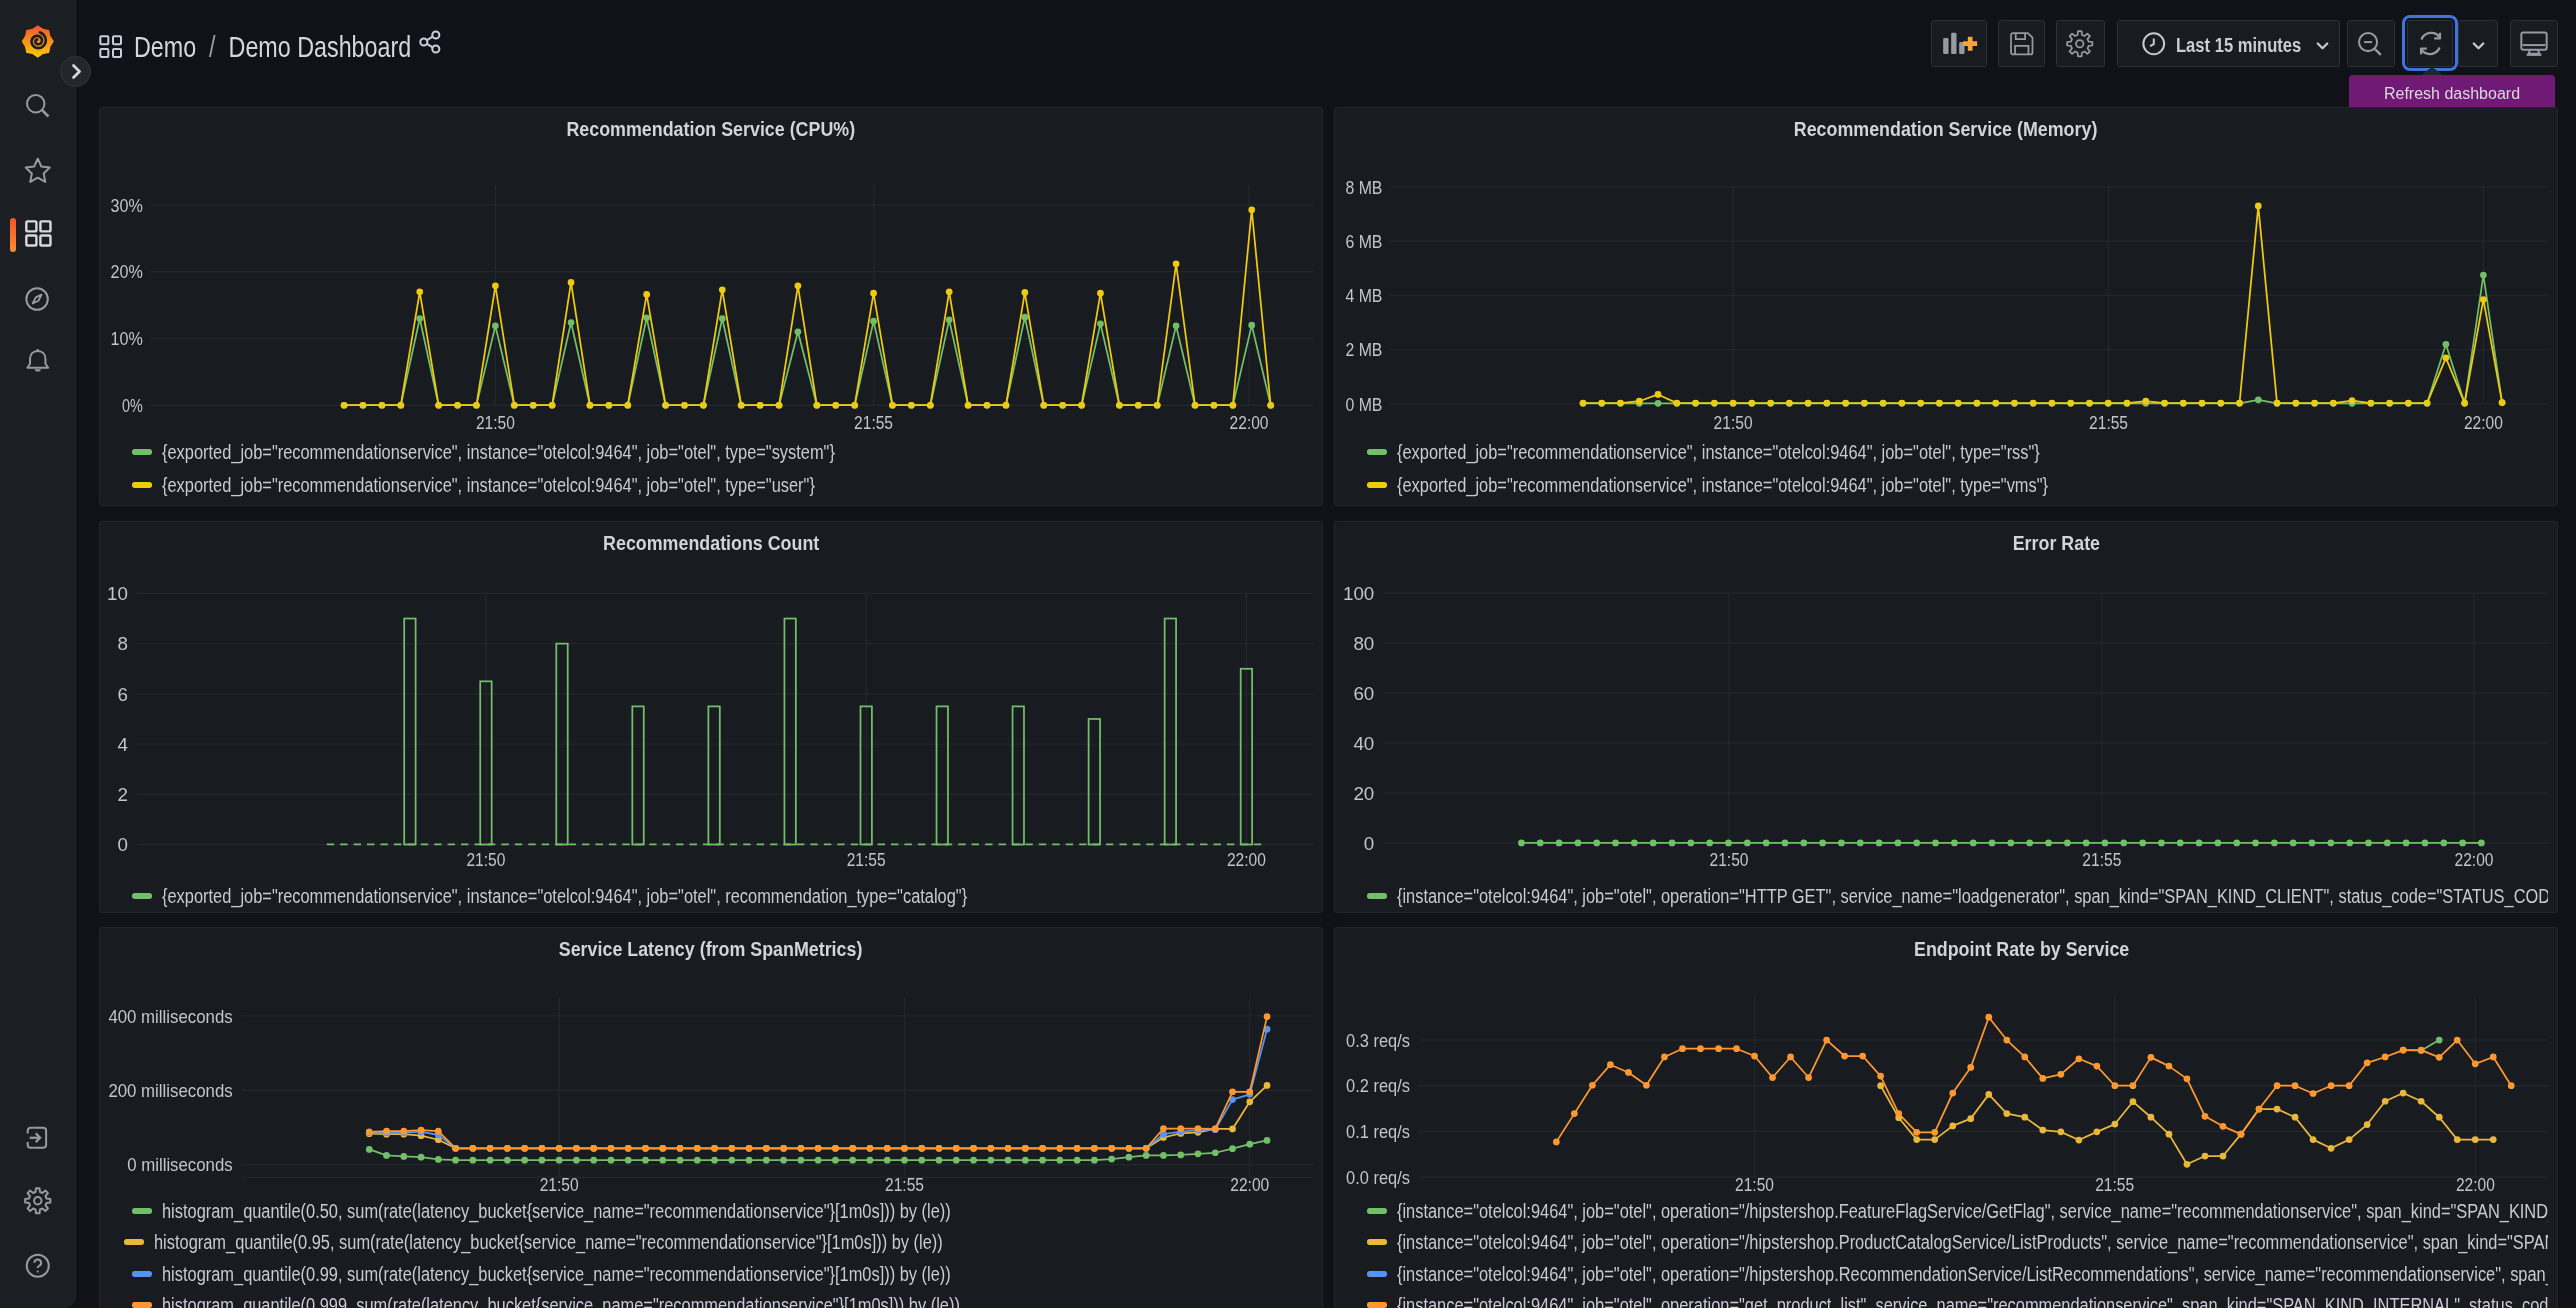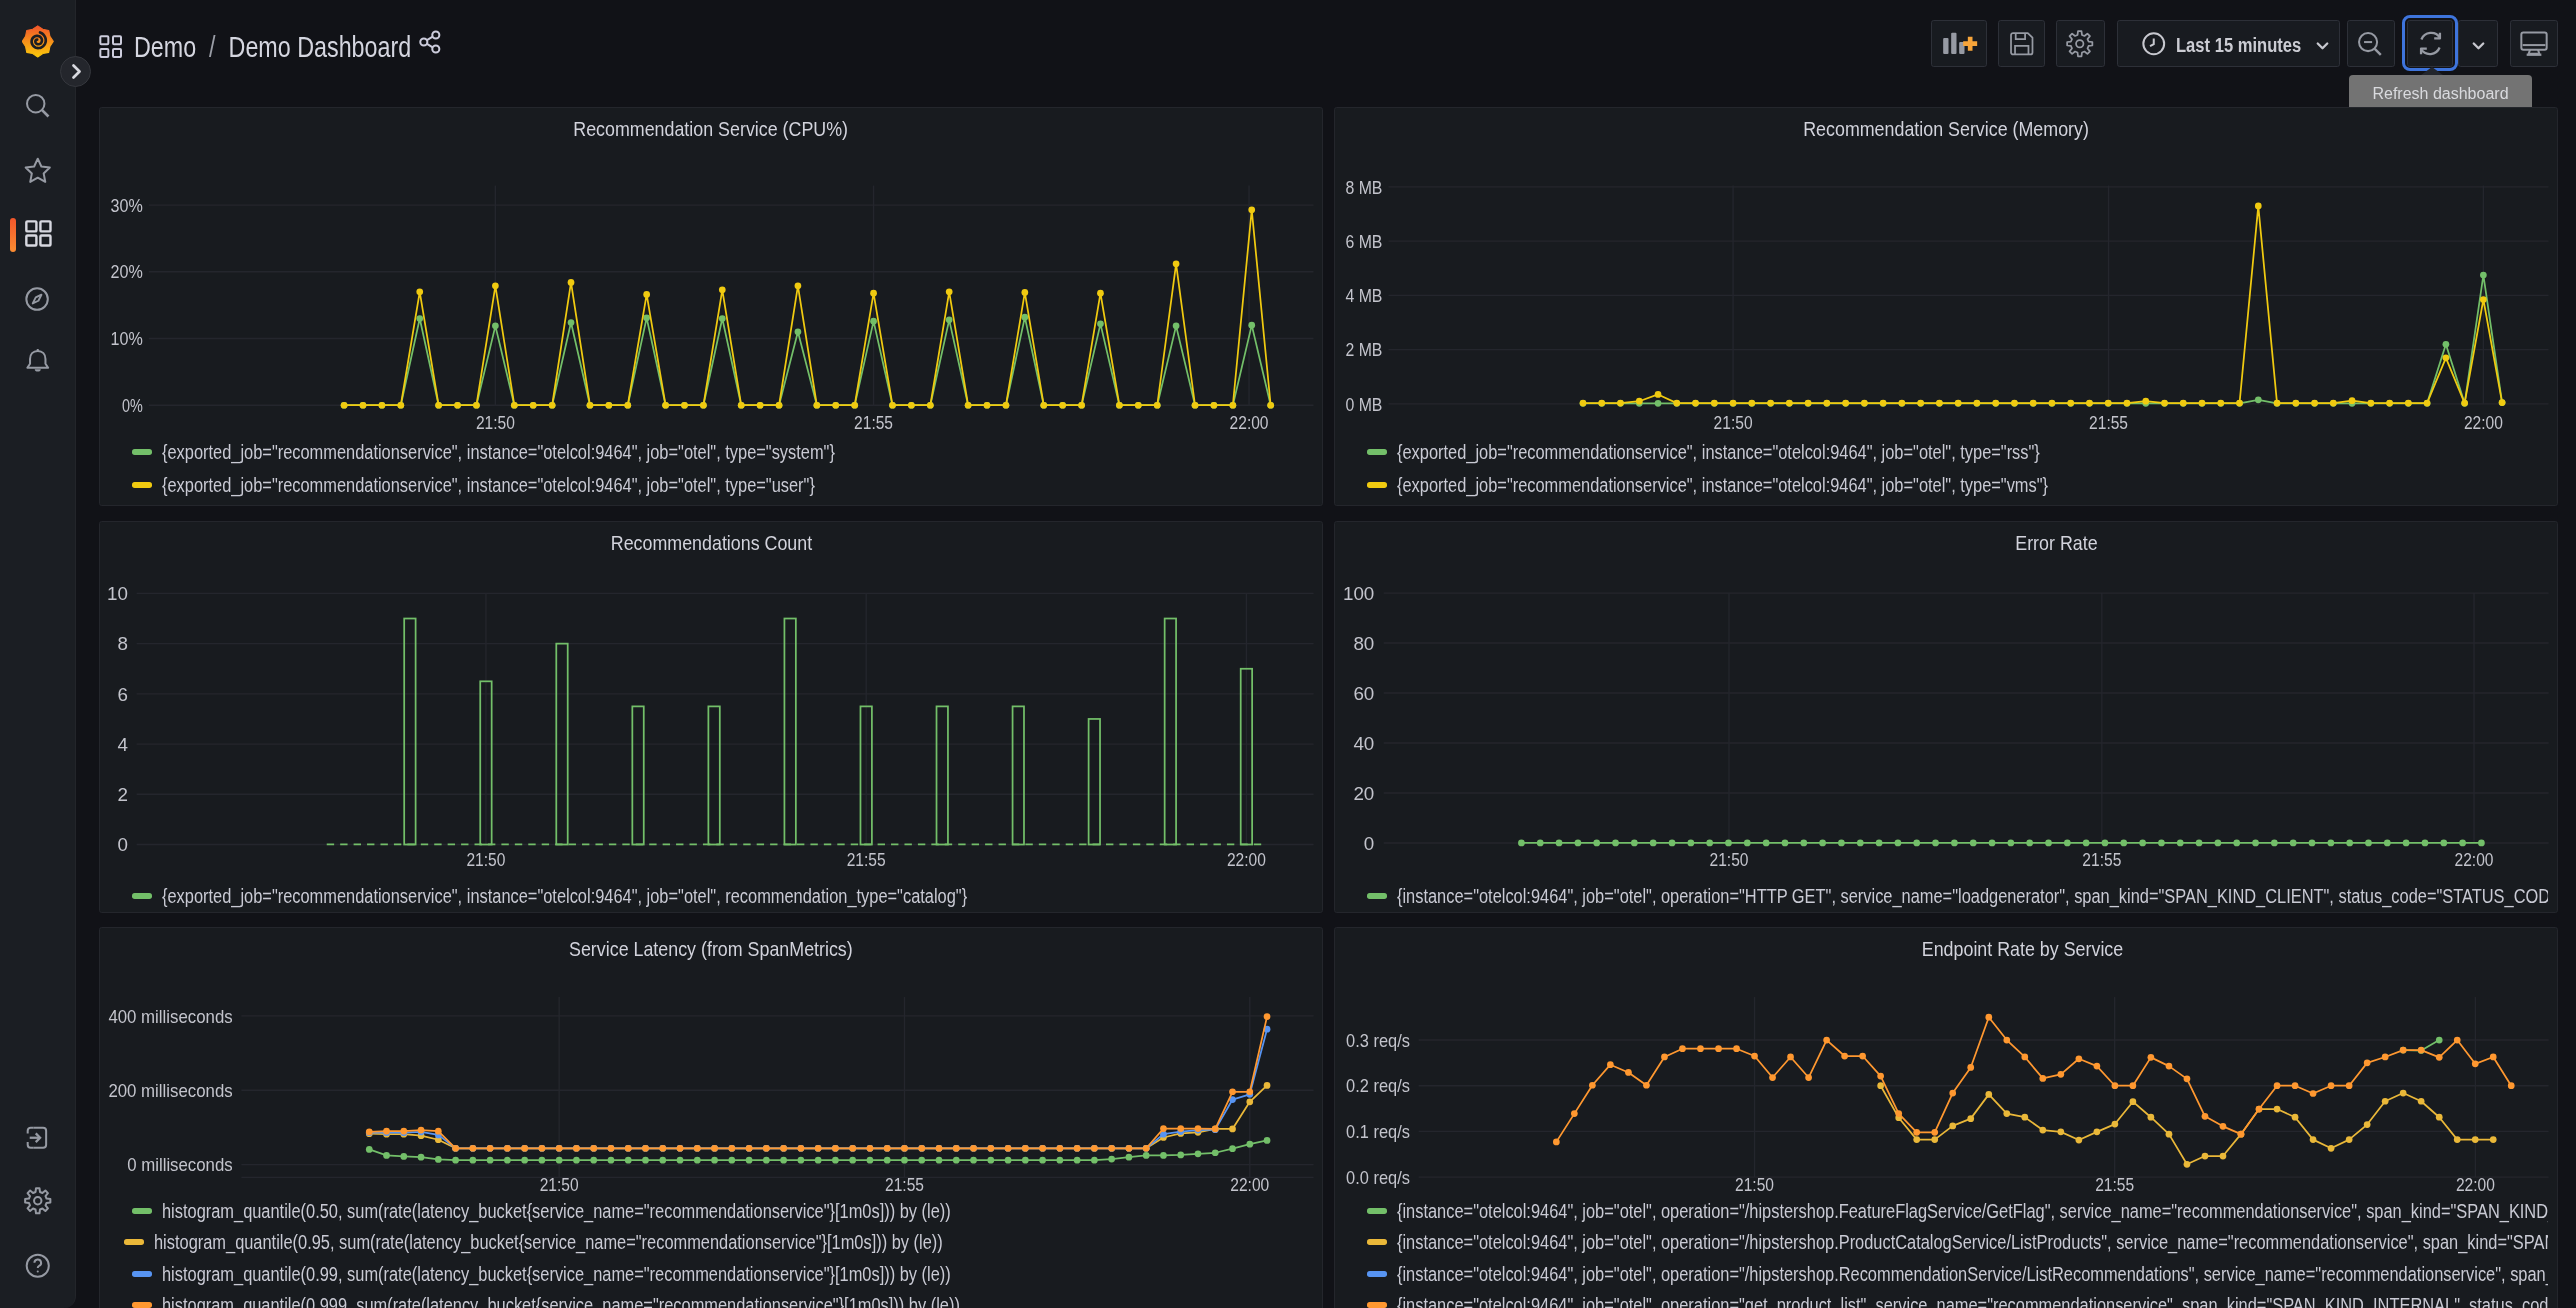--- a/index.html
+++ b/index.html
@@ -1,17 +1,17 @@
 <!DOCTYPE html>
 <html style="font-size:10.7px"><head><meta charset="utf-8"><title>Demo Dashboard</title><style>
 *{margin:0;padding:0;box-sizing:border-box}
 html,body{width:2576px;height:1308px;background:#111217;overflow:hidden;font-family:"Liberation Sans",sans-serif;}
 .abs{position:absolute}
 .panel{position:absolute;background:#181b1f;border:1.3px solid #24262c;border-radius:2.7px}
-.ptitle{position:absolute;left:0;right:0;top:10.7px;text-align:center;font-size:21px;font-weight:400;color:#d2d3dc}
+.ptitle{position:absolute;left:0;right:0;top:10.7px;text-align:center;font-size:21px;font-weight:700;color:#d2d3dc}
 .ptitle span{display:inline-block;transform:scaleX(0.85)}
 .leg{position:absolute;display:flex;align-items:center;font-size:20px;color:#c9cad4;white-space:nowrap;overflow:hidden}
 .leg .txt{display:inline-block;transform:scaleX(0.82);transform-origin:0 50%}
 .sw{flex:none;width:19.5px;height:6px;border-radius:2.7px;margin-right:10px}
 .tbtn{position:absolute;background:#181b20;border:1.3px solid #2d3038;border-radius:2.7px}
 </style></head><body>
 
 <div class="abs" style="left:0;top:0;width:76px;height:1308px;background:#1b1e23;border-right:1.3px solid #23252a;border-radius:0 0 12px 0"></div>
 <svg class="abs" style="left:22px;top:24px" width="32" height="34" viewBox="0 0 48 50">
 <defs>
@@ -125,21 +125,21 @@
 <svg class="abs" style="left:2469px;top:36px" width="19" height="19" viewBox="0 0 28 28" fill="none" stroke="#c7c8cf" stroke-width="3.4">
     <path d="M7 11 L14 18 L21 11" stroke-linecap="round" stroke-linejoin="round"></path>
   </svg>
 <svg class="abs" style="left:2520px;top:31px" width="28" height="25.5" viewBox="0 0 42 38" fill="none" stroke="#969aa3" stroke-width="3">
 <rect x="2" y="2" width="38" height="26" rx="3"></rect>
     <line x1="4" y1="21" x2="38" y2="21"></line>
 <path d="M15 28 l-2 6 h16 l-2 -6"></path>
     <line x1="10" y1="35.5" x2="32" y2="35.5" stroke-width="3.4"></line>
   </svg>
 <div class="abs" style="left:2421px;top:67px;width:0;height:0;border-left:11.4px solid transparent;border-right:11.4px solid transparent;border-bottom:8px solid #22252c"></div>
-<div class="abs" style="left:2349px;top:75px;width:183px;height:38px;background:#737373;border-radius:4px;display:flex;align-items:center;justify-content:center;font-size:16px;color:#d9dade">Refresh dashboard</div>
+<div class="abs" style="left:2349px;top:75px;width:206px;height:38px;background:#701a75;border-radius:4px;display:flex;align-items:center;justify-content:center;font-size:16px;color:#d9dade">Refresh dashboard</div>
 <div class="panel" style="left:99px;top:107px;width:1224px;height:399px"></div>
 <div class="ptitle" style="left:99px;top:117px;width:1224px"><span>Recommendation Service (CPU%)</span></div>
 <div class="panel" style="left:1334px;top:107px;width:1224px;height:399px"></div>
 <div class="ptitle" style="left:1334px;top:117px;width:1224px"><span>Recommendation Service (Memory)</span></div>
 <div class="panel" style="left:99px;top:521px;width:1224px;height:392px"></div>
 <div class="ptitle" style="left:99px;top:531px;width:1224px"><span>Recommendations Count</span></div>
 <div class="panel" style="left:1334px;top:521px;width:1224px;height:392px"></div>
 <div class="ptitle" style="left:1334px;top:531px;width:1444px"><span>Error Rate</span></div>
 <div class="panel" style="left:99px;top:927px;width:1224px;height:392px"></div>
 <div class="ptitle" style="left:99px;top:937px;width:1224px"><span>Service Latency (from SpanMetrics)</span></div>

